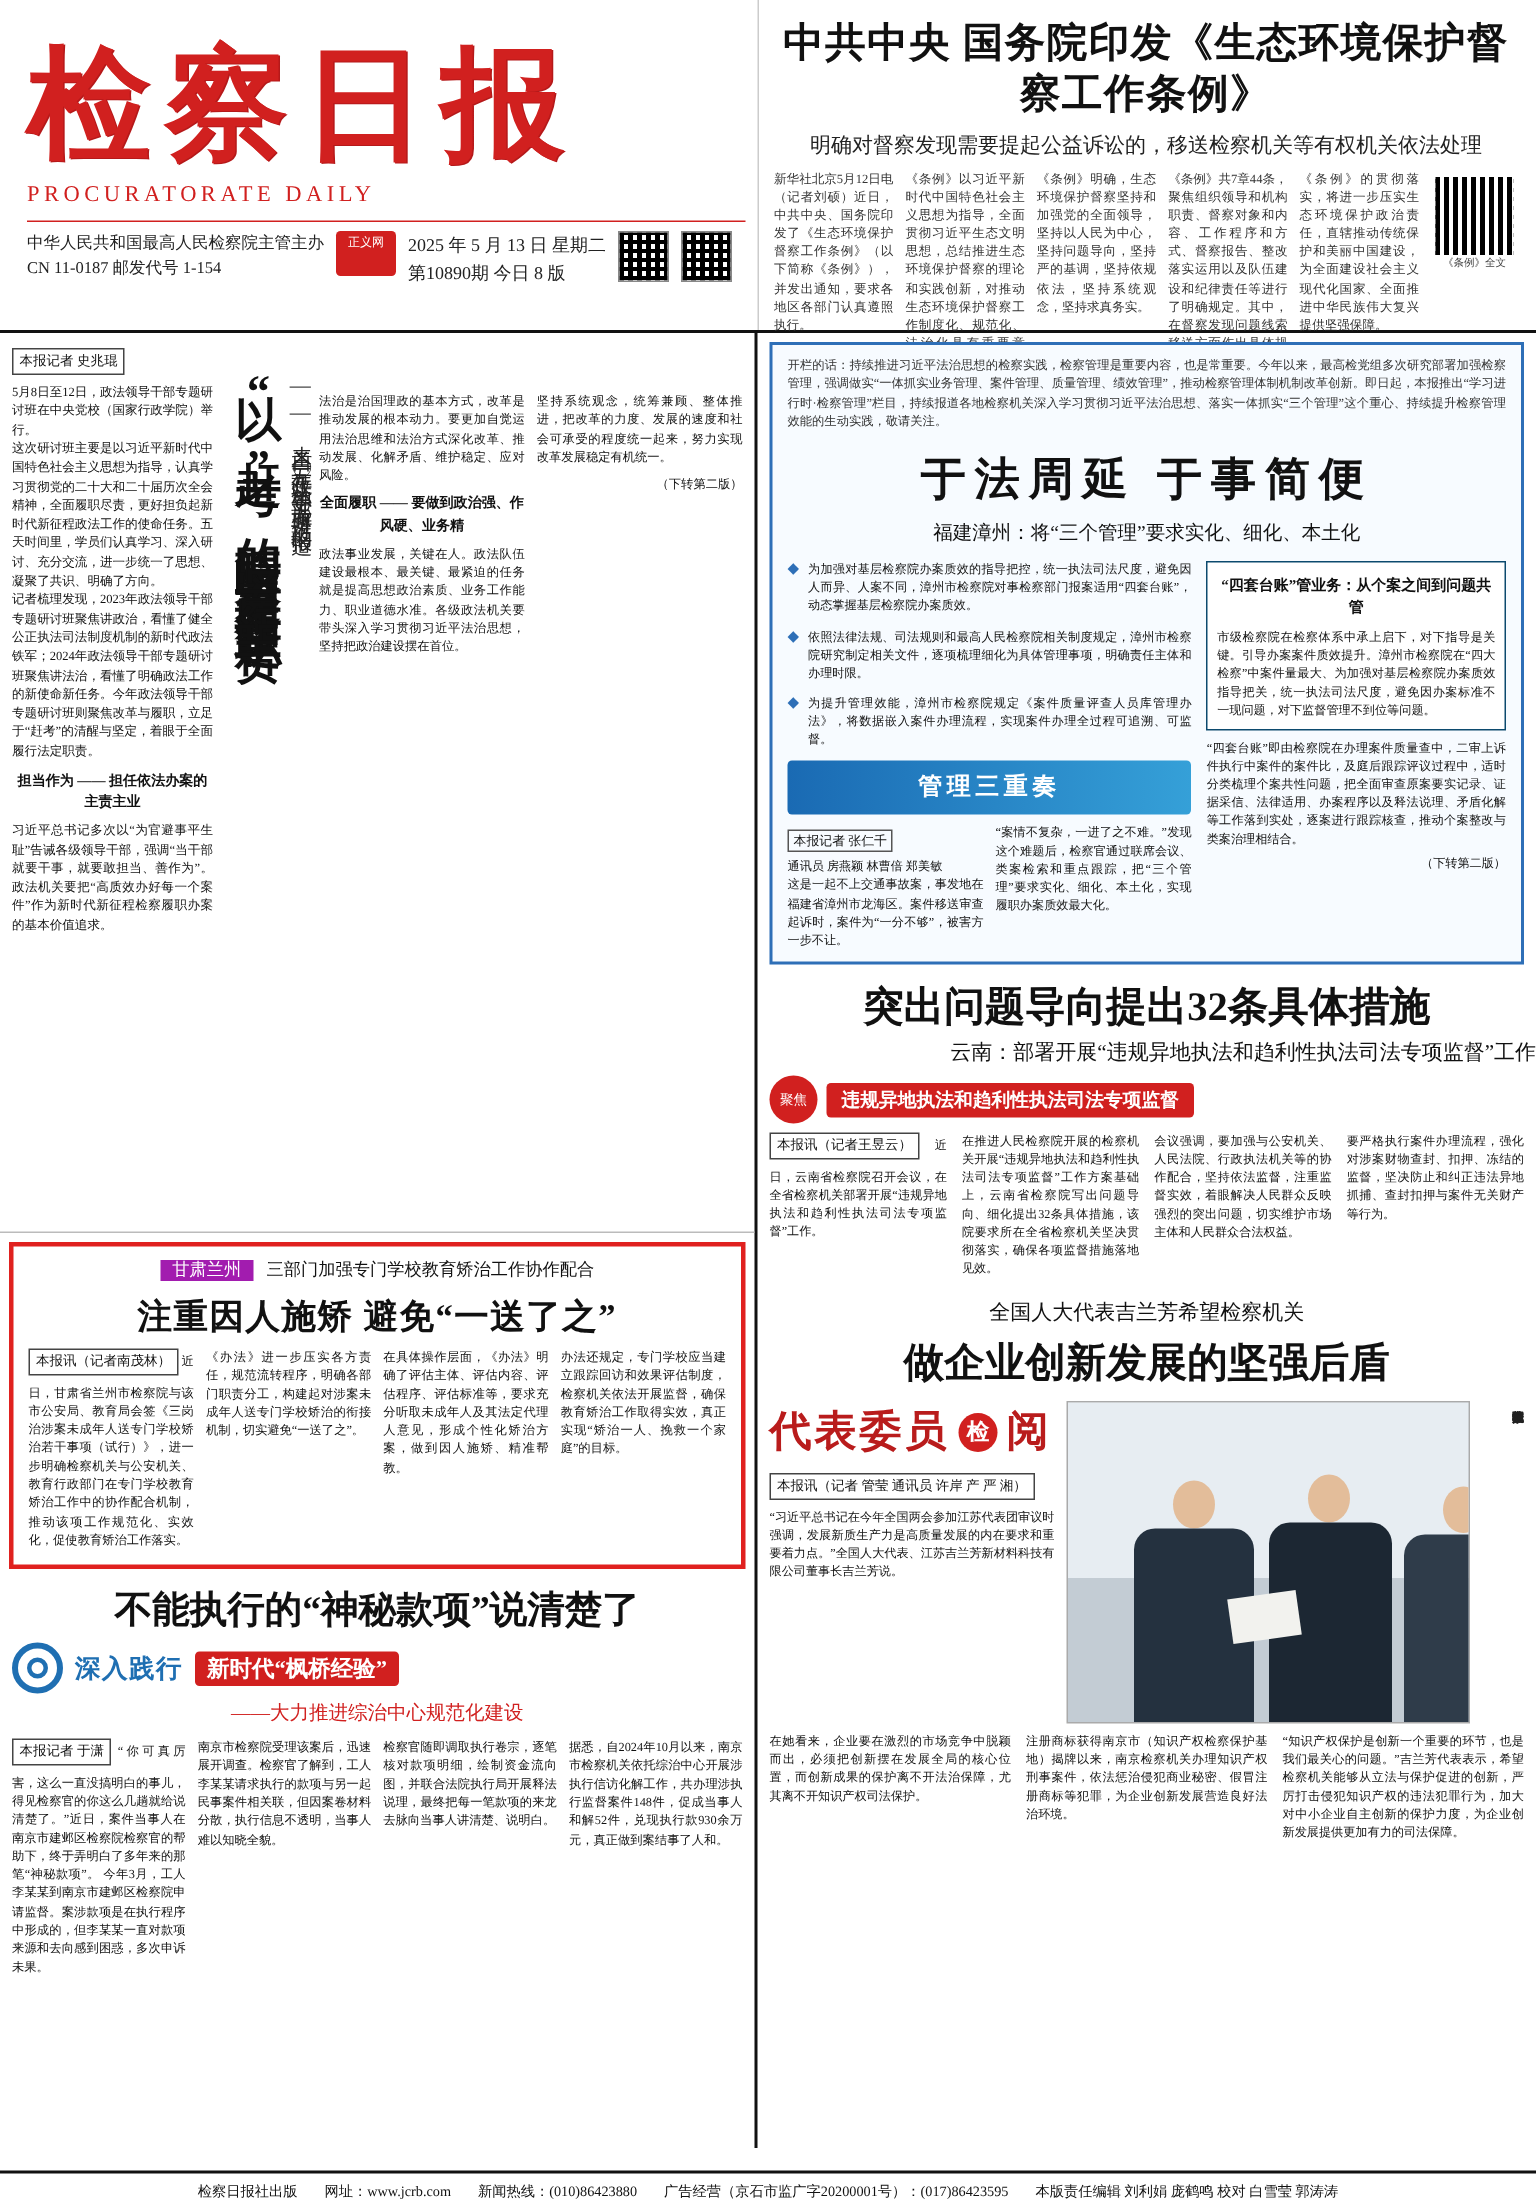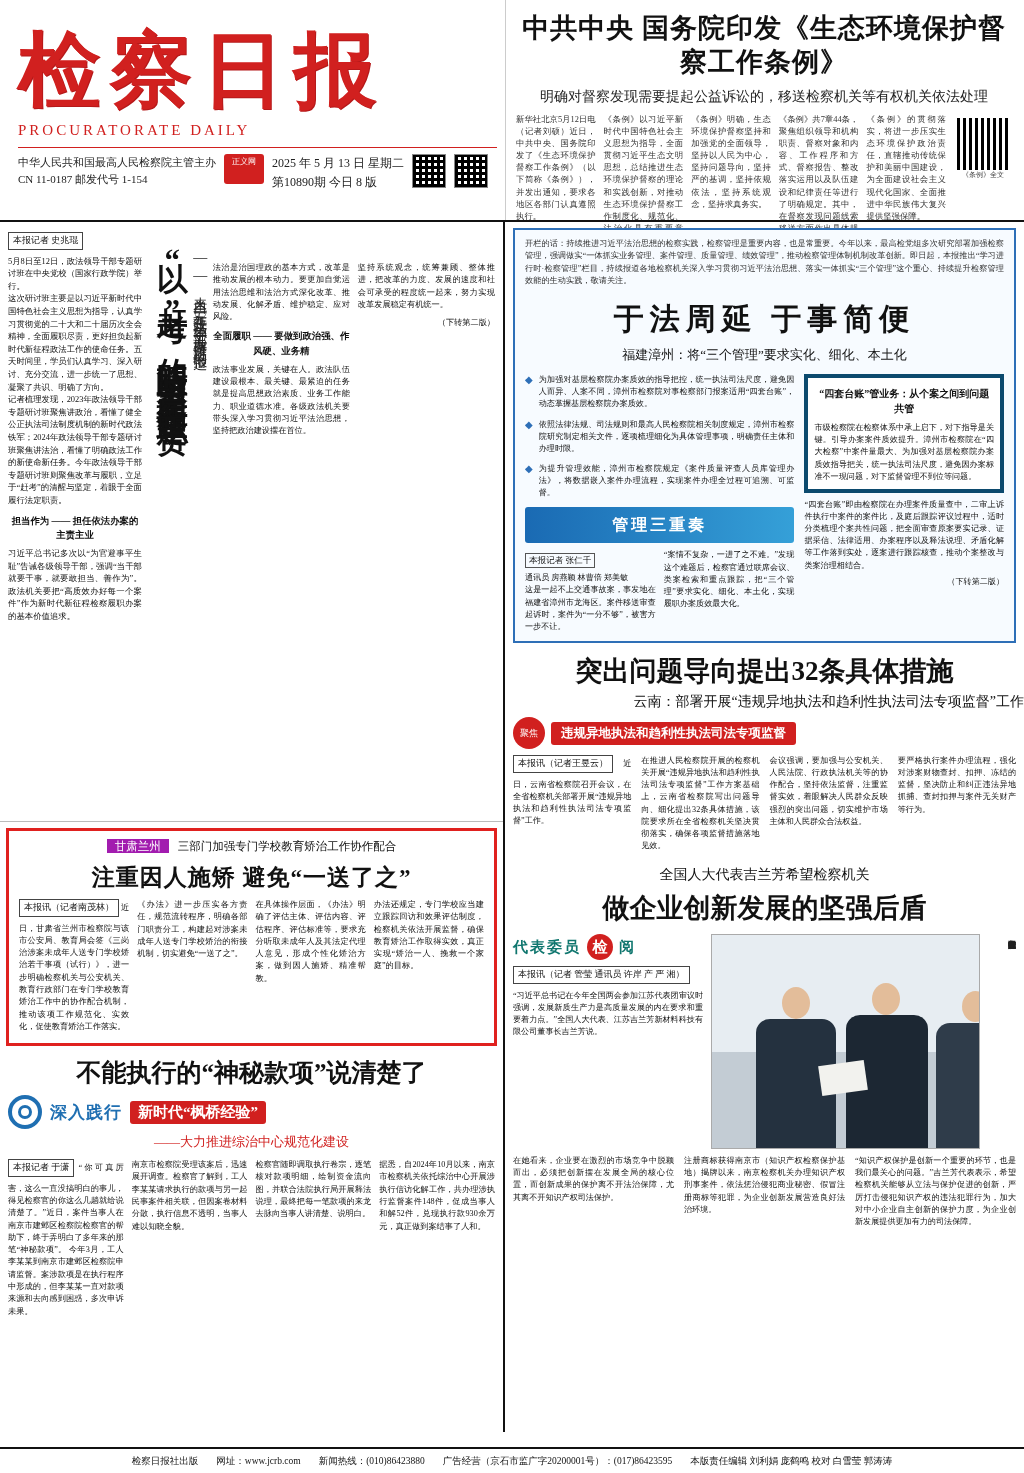--- a/index.html
+++ b/index.html
@@ -101,21 +101,21 @@
 
   
   .bluebox { border:2px solid #2e6fb7; margin:6px 8px; background:#f7fbff; padding:8px 10px; }
   .bluebox .intro { font-size:8.2px; line-height:1.5; text-align:justify; color:#333; }
   .bluebox h2 { font-size:30px; font-weight:bold; text-align:center; letter-spacing:6px; margin:12px 0 6px; }
   .bluebox .sub { font-size:13px; text-align:center; color:#111; margin-bottom:10px; }
   .bluebox .body { display:flex; gap:10px; }
   .bluebox .body .c { flex:1; font-size:8.1px; line-height:1.5; text-align:justify; }
   .bullet { display:flex; gap:6px; margin-bottom:8px; }
   .diamond { color:#2e6fb7; font-size:10px; line-height:1.2; }
-  .sidecard { border:4px solid #0c4a6e; padding:6px; font-size:8.1px; line-height:1.5; background:#fff; }
+  .sidecard { border:1px solid #0c4a6e; padding:6px; font-size:8.1px; line-height:1.5; background:#fff; }
   .sidecard h4 { font-size:10px; text-align:center; margin:2px 0 6px; }
   .banner3 {
     background:linear-gradient(90deg,#1a6ab3,#35a0d8);
     color:#fff; font-size:16px; font-weight:bold; letter-spacing:3px;
     text-align:center; padding:6px 0; border-radius:3px; margin:6px 0;
   }
   .smallbyline { font-size:8.6px; border:1px solid #555; display:inline-block; padding:0 3px; margin:4px 0; }
 
   .hl-32 h2 { font-size:27px; font-weight:bold; text-align:center; margin:10px 8px 4px; }
   .hl-32 .sub { font-size:14px; text-align:right; margin-bottom:6px; }
@@ -123,21 +123,21 @@
   .redbanner .seal { width:32px; height:32px; border-radius:50%; background:#d1201f; color:#fff; font-size:9px; text-align:center; line-height:32px; }
   .redbanner .txt { background:#d1201f; color:#fff; font-size:12.5px; font-weight:bold; padding:3px 10px; border-radius:3px; }
   .cols3 { display:flex; gap:10px; padding:6px 8px; }
   .cols3 .c { flex:1; font-size:8.1px; line-height:1.5; text-align:justify; }
 
   .npc .kicker { font-size:14px; text-align:center; margin-top:8px; }
   .npc h2 { font-size:27px; font-weight:bold; text-align:center; margin:6px 0 8px; }
   .npc-row { display:flex; gap:8px; padding:0 8px; }
   .npc-left { width:190px; font-size:8.1px; line-height:1.5; text-align:justify; }
   .chip-row { display:flex; align-items:center; gap:6px; margin-bottom:6px; }
-  .chip-red { font-size:15px; font-weight:bold; color:#0f766e; letter-spacing:2px; }
+  .chip-red { font-size:28px; font-weight:bold; color:#b91c1c; letter-spacing:2px; }
   .chip-circle { width:26px; height:26px; border-radius:50%; background:#d1201f; color:#fff; font-size:15px; text-align:center; line-height:26px; font-weight:bold; }
   .photo {
     flex:1; height:215px; background:linear-gradient(160deg,#cfd9e2,#9fb0c0 60%,#7c8d9c);
     position:relative; overflow:hidden; border:1px solid #aaa;
   }
   .photo .p { position:absolute; bottom:0; background:#2b3a4a; border-radius:14px 14px 0 0; }
   .photo .head { position:absolute; border-radius:50%; background:#e3bd9a; }
   .photo .wall { position:absolute; inset:0; background:linear-gradient(180deg,#e7edf2 0 55%,#c3ccd4 55% 100%); }
   .photo-cap { width:28px; font-size:8px; writing-mode:vertical-rl; text-orientation:upright; line-height:1.3; color:#222; padding-left:2px;}
   .npc-bottom { display:flex; gap:10px; padding:6px 8px; }

